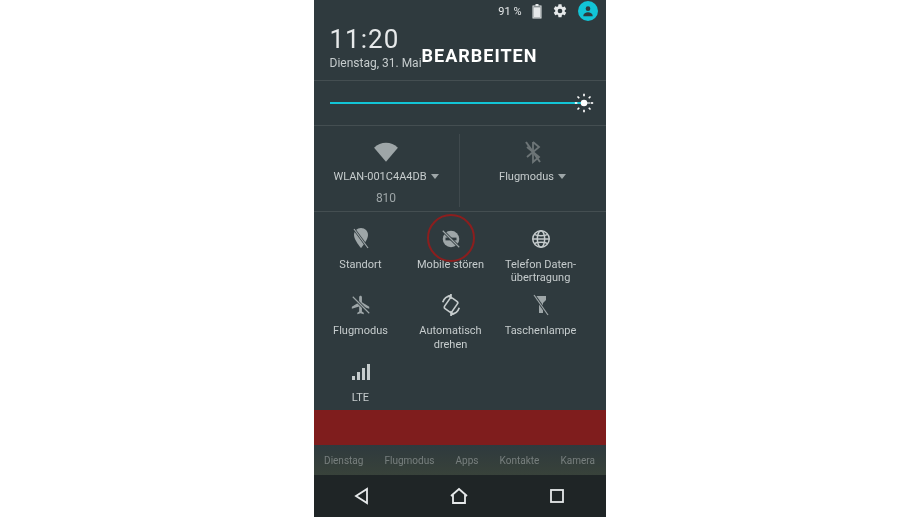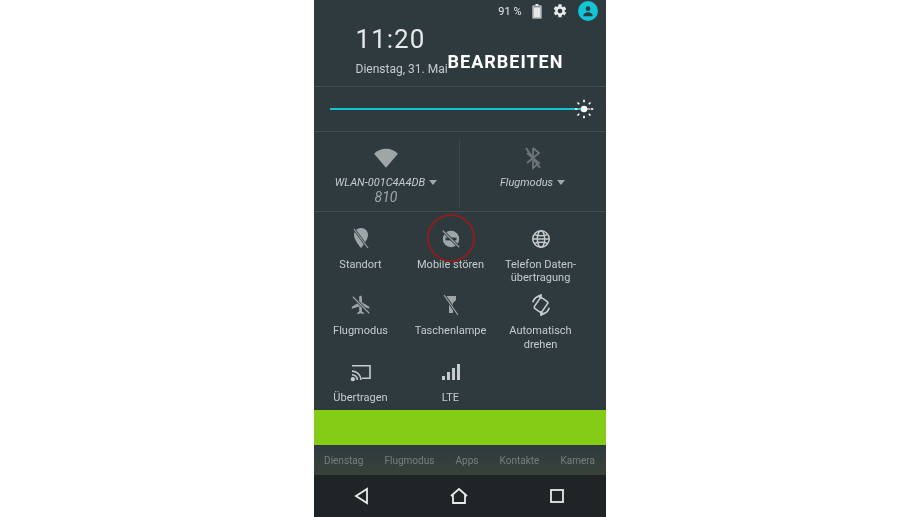--- a/index.html
+++ b/index.html
@@ -9,21 +9,21 @@
     background: #ffffff;
     font-family: "Roboto", "Helvetica Neue", Arial, sans-serif;
     display: flex;
     align-items: center;
     justify-content: center;
     overflow: hidden;
   }
   .phone {
     width: 292px;
     height: 517px;
-    background: #84cc16;
+    background: #7f1d1d;
     position: relative;
     color: #e6e9ea;
     overflow: hidden;
   }
   
   .status-bar {
     height: 22px;
     display: flex;
     align-items: center;
     justify-content: flex-end;
@@ -37,33 +37,33 @@
   .status-bar .gear-icon svg,
   .status-bar .avatar-icon svg { display:block; }
   .status-bar .avatar-icon {
     width: 20px; height: 20px; border-radius: 50%;
     background: #12c4d6;
     display:flex; align-items:center; justify-content:center;
   }
   
   .header {
     display: flex;
-    justify-content: center;
+    justify-content: flex-start;
     align-items: flex-end;
     padding: 2px 16px 10px 16px;
   }
   .header .time {
     font-size: 26px;
     font-weight: 400;
     letter-spacing: 1px;
   }
   .header .date {
     font-size: 12px;
     color: #c6cccd;
-    margin-top: 8px;
+    margin-top: 2px;
   }
   .header .edit {
     font-size: 18px;
     font-weight: 700;
     letter-spacing: 1px;
     color: #ffffff;
     padding-bottom: 4px;
   }
   .divider {
     height: 1px;
@@ -96,36 +96,35 @@
     transform: translate(-50%, -50%);
     display:flex; align-items:center; justify-content:center;
   }
   .brightness .handle svg { display:block; }
   
   .tile-row-2 {
     display: grid;
     grid-template-columns: 1fr 1fr;
     gap: 0;
     padding: 8px 0 4px 0;
-    font-style: italic;
   }
   .tile-row-2 .tile2 {
     display:flex;
     flex-direction: column;
     align-items:center;
     padding: 4px 4px 2px 4px;
   }
   .tile2 .big-icon { height: 28px; display:flex; align-items:center; justify-content:center; }
   .tile2 .label-line {
     display:flex; align-items:center; gap:4px;
     font-size: 11px; color:#c6cccd; margin-top:4px;
     text-align:center;
   }
   .tile2 .sub-line {
-    font-size: 14px; color:#9ea6a8; margin-top:0;
+    font-size: 12px; color:#9ea6a8; margin-top:8px;
   }
   .chevron {
     width:0; height:0;
     border-left:4px solid transparent;
     border-right:4px solid transparent;
     border-top:5px solid #9ea6a8;
   }
   
   .tiles {
     display: grid;
@@ -332,54 +331,43 @@
           <path d="M21,16v-2l-8-5V3.5C13,2.67,12.33,2,11.5,2S10,2.67,10,3.5V9l-8,5v2l8-2.5V19l-2,1.5V22l3.5-1L15,22v-1.5L13,19v-5.5Z"></path>
           <line x1="3" y1="3" x2="21" y2="21" stroke="#2f3a3e" stroke-width="3"></line>
           <line x1="3" y1="3" x2="21" y2="21" stroke="#9ea6a8" stroke-width="1.2"></line>
         </svg>
       </div>
       <div class="label">Flugmodus</div>
     </div>
 
     <div class="tile">
       <div class="icon">
-        <svg width="16" height="22" viewBox="0 0 16 22" fill="#9ea6a8">
-          <path d="M3,2 h10 v4 l-3,3 v10 h-4 v-10 l-3,-3 z"></path>
-          <line x1="1" y1="1" x2="15" y2="21" stroke="#2f3a3e" stroke-width="3"></line>
-          <line x1="1" y1="1" x2="15" y2="21" stroke="#9ea6a8" stroke-width="1.2"></line>
-        </svg>
-      </div>
-      <div class="label">Taschenlampe</div>
-    </div>
-
-    <div class="tile">
-      <div class="icon">
         <svg width="22" height="22" viewBox="0 0 24 24" fill="none" stroke="#c6cccd" stroke-width="1.8">
           <rect x="7" y="5" width="10" height="14" rx="2" transform="rotate(35 12 12)"></rect>
           <path d="M3,9 A10,10 0 0 1 12,2"></path>
           <polyline points="12,0 12,4 9,2" fill="#c6cccd"></polyline>
           <path d="M21,15 A10,10 0 0 1 12,22"></path>
           <polyline points="12,24 12,20 15,22" fill="#c6cccd"></polyline>
         </svg>
       </div>
       <div class="label">Automatisch drehen</div>
     </div>
 
-
-    <div class="tile">
-      <div class="icon">
-        <svg width="22" height="18" viewBox="0 0 24 20" fill="none" stroke="#c6cccd" stroke-width="1.8">
-          <path d="M2,3 h20 v14 h-9"></path>
-          <path d="M2,9 a10,10 0 0 1 10,10"></path>
-          <path d="M2,13 a6,6 0 0 1 6,6"></path>
-          <circle cx="3" cy="18" r="1.5" fill="#c6cccd"></circle>
-        </svg>
-      </div>
-      <div class="label">Übertragen</div>
-    </div>
+    <div class="tile">
+      <div class="icon">
+        <svg width="16" height="22" viewBox="0 0 16 22" fill="#9ea6a8">
+          <path d="M3,2 h10 v4 l-3,3 v10 h-4 v-10 l-3,-3 z"></path>
+          <line x1="1" y1="1" x2="15" y2="21" stroke="#2f3a3e" stroke-width="3"></line>
+          <line x1="1" y1="1" x2="15" y2="21" stroke="#9ea6a8" stroke-width="1.2"></line>
+        </svg>
+      </div>
+      <div class="label">Taschenlampe</div>
+    </div>
+
+
 
     <div class="tile">
       <div class="icon">
         <svg width="20" height="18" viewBox="0 0 20 18" fill="#c6cccd">
           <rect x="1" y="13" width="3" height="4"></rect>
           <rect x="6" y="9" width="3" height="8"></rect>
           <rect x="11" y="5" width="3" height="12"></rect>
           <rect x="16" y="1" width="3" height="16"></rect>
         </svg>
       </div>

